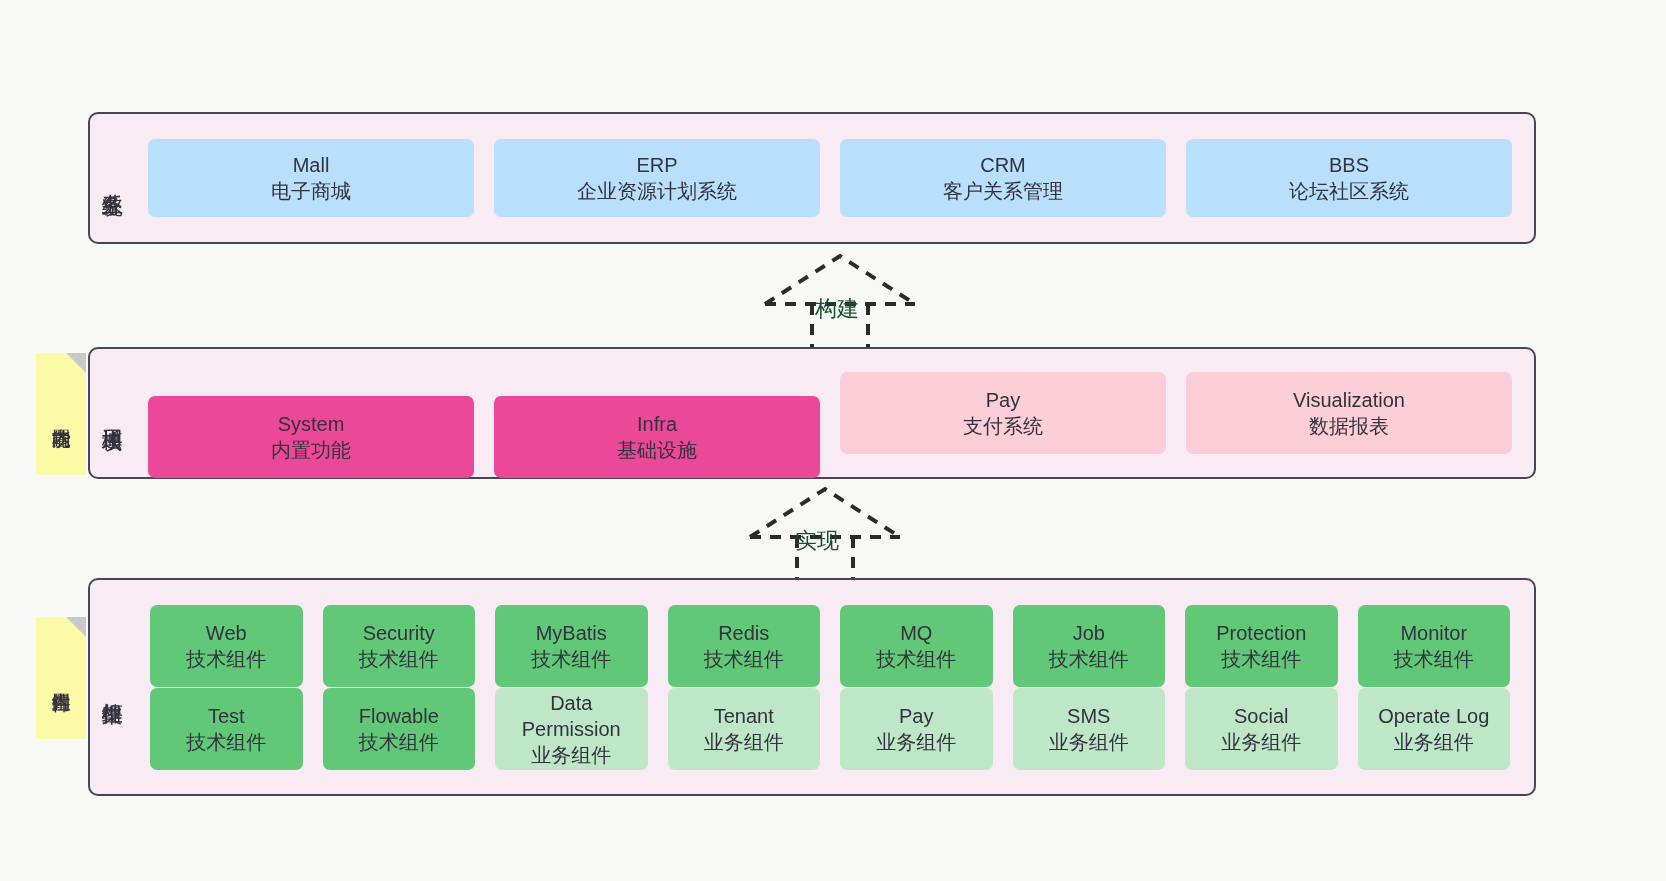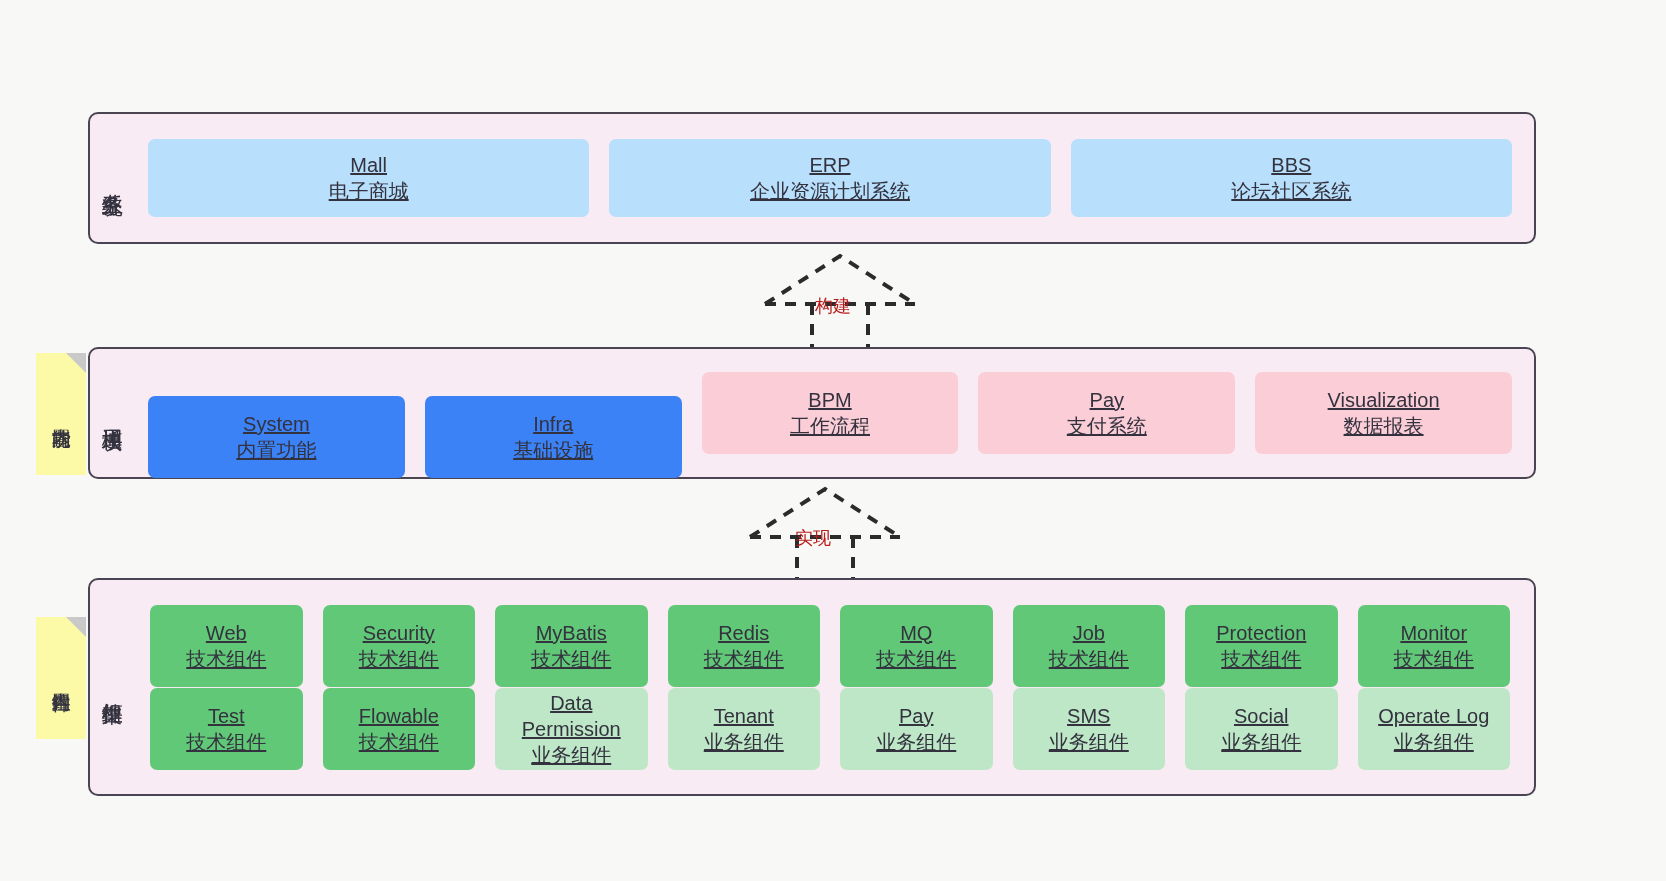--- a/index.html
+++ b/index.html
@@ -73,33 +73,32 @@
     display: flex;
     flex-direction: column;
     align-items: center;
     justify-content: center;
     text-align: center;
     font-size: 20px;
     line-height: 1.30;
     color: #33323e;
     box-sizing: border-box;
     padding: 22px 4px;
-    text-decoration: underline;
   }
   .card .en { display: block; }
   .card .cn { display: block; }
 
   
   #layer-business { left: 88px; top: 112px; width: 1448px; height: 132px; }
   #layer-business .card { height: 78px; background: #b8dffb; }
 
   
   #layer-modules { left: 88px; top: 347px; width: 1448px; height: 132px; }
   #layer-modules .card { height: 82px; }
-  .card.red   { background: #3b82f6; margin-top: 48px; }
+  .card.red   { background: #ec4899; margin-top: 48px; }
   .card.pink  { background: #fbcdd7; }
 
   
   #layer-framework { left: 88px; top: 578px; width: 1448px; height: 218px; }
   #layer-framework .card { height: 82px; }
   .card.green      { background: #61c878; }
   .card.lightgreen { background: #bde7c6; }
 
   
   .note {
@@ -134,22 +133,22 @@
   .arrow {
     position: absolute;
     width: 170px;
     height: 105px;
   }
   #arrow-build   { left: 755px; top: 248px; }
   #arrow-impl    { left: 740px; top: 481px; }
   .arrow svg { display: block; overflow: visible; }
   .arrow-label {
     position: absolute;
-    font-size: 18px;
-    color: #b91c1c;
+    font-size: 22px;
+    color: #14532d;
     background: transparent;
     white-space: nowrap;
   }
   #arrow-build .arrow-label { left: 60px; top: 46px; }
   #arrow-impl  .arrow-label { left: 55px; top: 45px; }
 </style>
 </head>
 <body>
 
 <div id="canvas">
@@ -157,20 +156,24 @@
   <div class="layer" id="layer-business">
     <div class="layer-title">业务系统</div>
     <div class="cards">
       <div class="card">
         <span class="en">Mall</span>
         <span class="cn">电子商城</span>
       </div>
       <div class="card">
         <span class="en">ERP</span>
         <span class="cn">企业资源计划系统</span>
+      </div>
+      <div class="card">
+        <span class="en">CRM</span>
+        <span class="cn">客户关系管理</span>
       </div>
       <div class="card">
         <span class="en">BBS</span>
         <span class="cn">论坛社区系统</span>
       </div>
     </div>
   </div>
 
   <div class="arrow" id="arrow-build">
     <svg width="170" height="105" viewBox="0 0 170 105" aria-hidden="true">
@@ -189,24 +192,20 @@
     <div class="cards">
       <div class="card red">
         <span class="en">System</span>
         <span class="cn">内置功能</span>
       </div>
       <div class="card red">
         <span class="en">Infra</span>
         <span class="cn">基础设施</span>
       </div>
       <div class="card pink">
-        <span class="en">BPM</span>
-        <span class="cn">工作流程</span>
-      </div>
-      <div class="card pink">
         <span class="en">Pay</span>
         <span class="cn">支付系统</span>
       </div>
       <div class="card pink">
         <span class="en">Visualization</span>
         <span class="cn">数据报表</span>
       </div>
     </div>
   </div>
 

